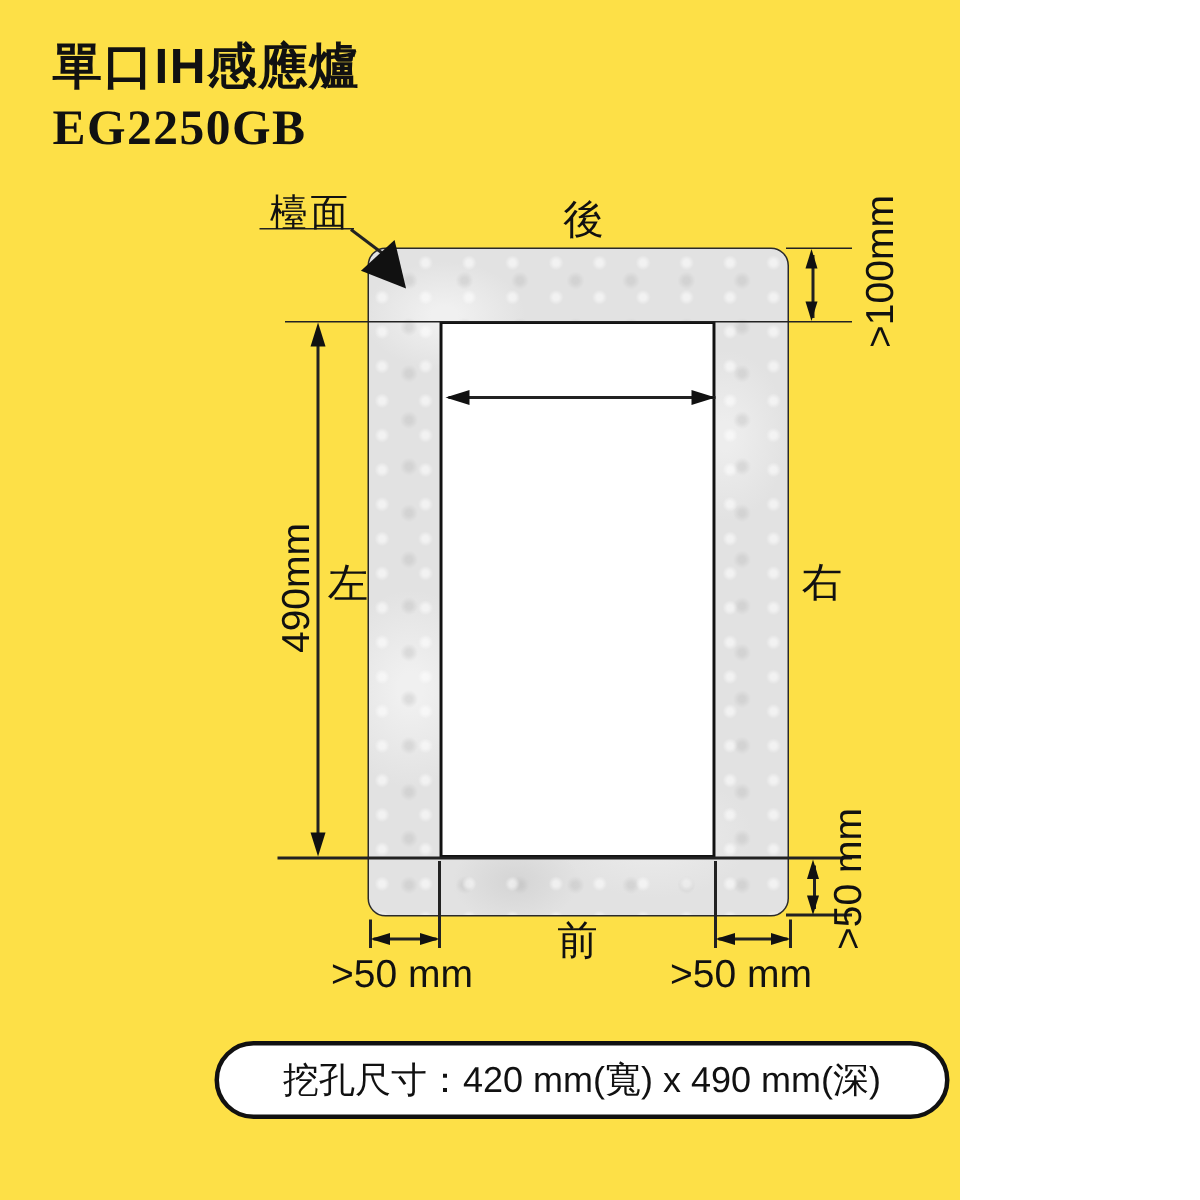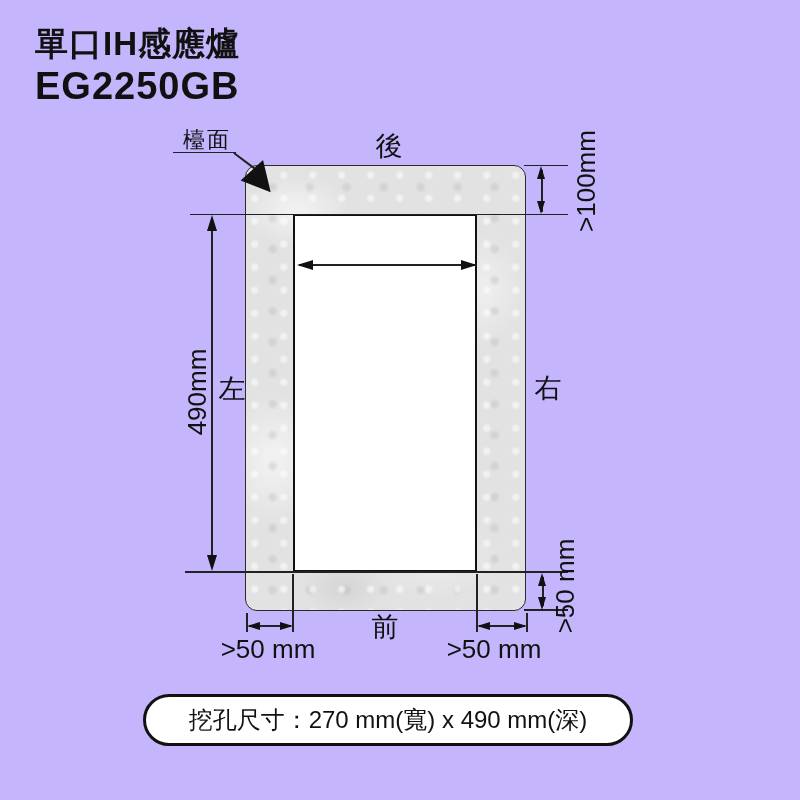--- a/index.html
+++ b/index.html
@@ -1,23 +1,23 @@
 <!DOCTYPE html>
 <html><head>
 <meta charset="utf-8">
 <style>
   * { margin:0; padding:0; box-sizing:border-box; }
   html,body { background:#ffffff; }
   body { font-family:"Liberation Sans","DejaVu Sans",sans-serif; color:#111; }
-  .page { position:relative; width:800px; height:800px; background:#c4b5fd; overflow:hidden; }
+  .page { position:relative; width:640px; height:800px; background:#fde047; overflow:hidden; }
 
   
   .header { position:absolute; left:35px; top:22px; }
   .title { font-size:33px; font-weight:bold; line-height:44px; letter-spacing:1px; color:#111; }
-  .model { font-size:38px; font-weight:bold; line-height:40px; letter-spacing:1px; color:#111; }
+  .model { font-size:33px; font-weight:bold; line-height:40px; letter-spacing:1px; color:#111;font-family:Liberation Serif, serif; }
 
   
   .counter {
     position:absolute; left:245px; top:165px; width:281px; height:446px;
     border:1.6px solid #2a2a2a; border-radius:12px; z-index:1;
     background-color:#e2e2e2;
     background-image:
       radial-gradient(circle at 30% 40%, rgba(255,255,255,0.55) 2px, rgba(255,255,255,0) 5px),
       radial-gradient(circle at 72% 68%, rgba(175,175,175,0.30) 2px, rgba(175,175,175,0) 6px),
       radial-gradient(ellipse 90px 60px at 18% 10%, #f0f0f0 10%, rgba(240,240,240,0) 60%),
@@ -78,21 +78,21 @@
 <div class="page">
 
   <div class="header">
     <div class="title">單口IH感應爐</div>
     <div class="model">EG2250GB</div>
   </div>
 
   <div class="counter"></div>
   <div class="cutout"></div>
 
-  <div class="lbl" style="left:172px; top:125px; width:70px; font-size:22px; letter-spacing:2px;">檯面</div>
+  <div class="lbl" style="left:172px; top:125px; width:70px; font-size:25px; letter-spacing:2px;">檯面</div>
   <div class="hline" style="left:173px; top:151.6px; width:63px;"></div>
   <div class="leader-diag"></div>
   <div class="pointer-tri"></div>
 
   <div class="lbl cjk26" style="left:369px; top:131px; width:40px;">後</div>
   <div class="lbl cjk26" style="left:365px; top:612px; width:40px;">前</div>
   <div class="lbl cjk26" style="left:212px; top:374px; width:40px;">左</div>
   <div class="lbl cjk26" style="left:528px; top:373px; width:40px;">右</div>
 
   <div class="hline" style="left:524px; top:164.5px; width:44px;"></div>
@@ -126,15 +126,15 @@
   <div class="hline" style="left:249px; top:625.4px; width:42px;"></div>
   <div class="arr arr-s-left" style="left:247px; top:621.5px;"></div>
   <div class="arr arr-s-right" style="left:280px; top:621.5px;"></div>
   <div class="lbl dimtxt" style="left:208px; top:635px; width:120px;">&gt;50 mm</div>
 
   <div class="hline" style="left:479px; top:625.4px; width:46px;"></div>
   <div class="arr arr-s-left" style="left:477px; top:621.5px;"></div>
   <div class="arr arr-s-right" style="left:514px; top:621.5px;"></div>
   <div class="lbl dimtxt" style="left:434px; top:635px; width:120px;">&gt;50 mm</div>
 
-  <div class="caption">挖孔尺寸：270 mm(寬) x 490 mm(深)</div>
+  <div class="caption">挖孔尺寸：420 mm(寬) x 490 mm(深)</div>
 
 </div>
 
 </body></html>

